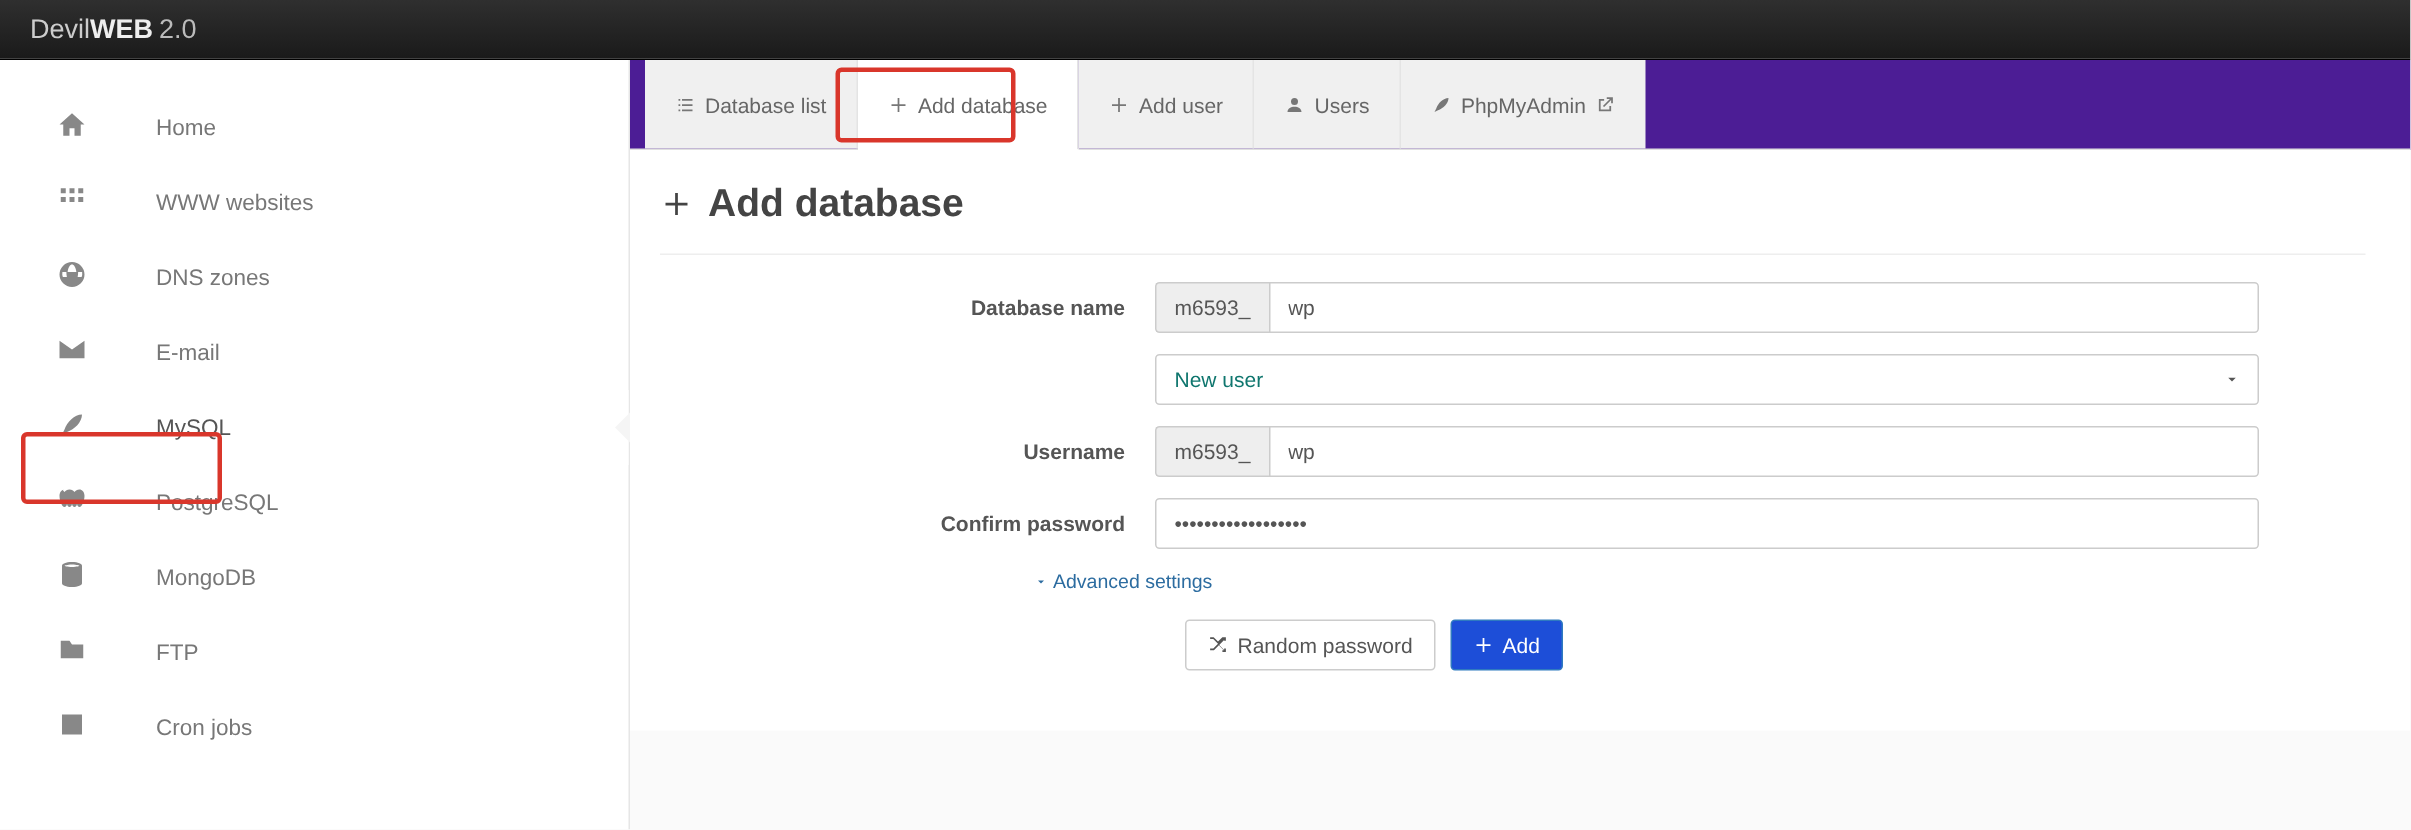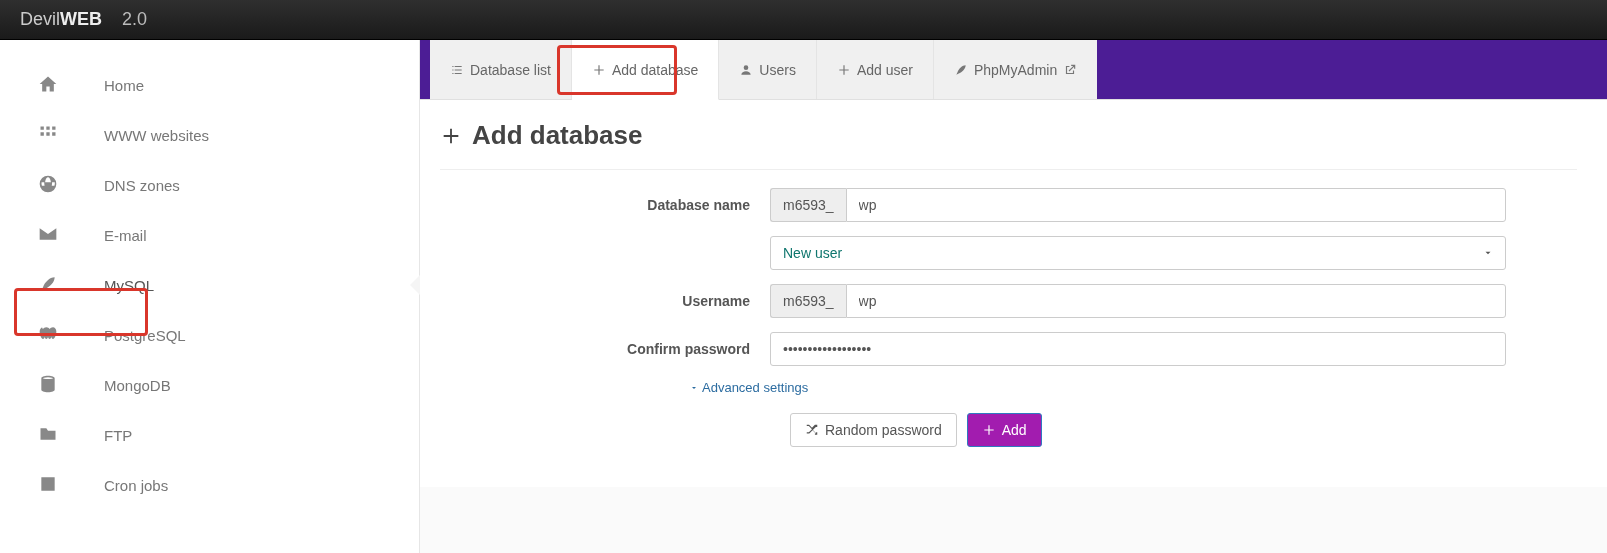--- a/index.html
+++ b/index.html
@@ -1,20 +1,20 @@
 <!DOCTYPE html>
 <html><head>
 <meta charset="utf-8">
 <style>
   * { box-sizing: border-box; margin: 0; padding: 0; }
   body { font-family: "Helvetica Neue", Arial, sans-serif; background: #f5f5f5; color: #444; width: 1607px; }
   .topbar { background: linear-gradient(#2f2f2f, #1a1a1a); height: 40px; display: flex; align-items: center; padding: 0 20px; color: #aaa; font-size: 18px; border-bottom: 1px solid #000; }
   .topbar .brand-light { font-weight: 300; color: #ccc; }
   .topbar .brand-bold { font-weight: 600; color: #eee; }
-  .topbar .brand-ver { font-weight: 300; color: #bbb; margin-left: 20px; }
+  .topbar .brand-ver { font-weight: 300; color: #bbb; margin-left: 4px; }
   .layout { display: flex; }
   .sidebar { width: 420px; background: #fff; min-height: 513px; border-right: 1px solid #e6e6e6; padding-top: 20px; }
   .side-item { display: flex; align-items: center; height: 50px; padding-left: 34px; color: #777; font-size: 15px; cursor: pointer; position: relative; gap: 32px; }
   .side-item .icon { width: 28px; text-align: center; margin-right: 10px; color: #888; }
   .side-item.active { background: #fff; color: #555; }
   .side-item svg { width: 20px; height: 20px; fill: currentColor; }
   .highlight-red { position: absolute; border: 3px solid #d9362b; border-radius: 4px; pointer-events: none; }
   .tri { position: absolute; right: -1px; top: 50%; transform: translateY(-50%); width: 0; height: 0; border-top: 10px solid transparent; border-bottom: 10px solid transparent; border-right: 10px solid #f5f5f5; }
   .content { flex: 1; background: #fafafa; }
   .tabs { display: flex; background: #4c1d95; border-bottom: 1px solid #e0e0e0; padding-left: 10px; height: 60px; align-items: stretch; position: relative; }
@@ -35,21 +35,21 @@
   .select { flex:1; border: 1px solid #ccc; background:#fff; border-radius:3px; padding:8px 12px; font-size:14px; color:#0f766e; display:flex; justify-content:space-between; align-items:center; }
   .select svg { width:10px; height:10px; fill:#555; }
   .strength-wrap { margin-left: 12px; }
   .strength-bar { width: 150px; height: 14px; background: #6fbf3b; border-radius: 2px; }
   .strength-text { font-size: 13px; color: #666; margin-top: 2px; }
   .adv { color: #2c6ca0; font-size: 13px; display:flex; align-items:center; gap:4px; cursor:pointer; margin-left: 250px; margin-bottom: 18px;}
   .adv svg { width:8px; height:8px; fill:#2c6ca0; }
   .buttons { margin-left: 350px; display: flex; gap: 10px; }
   .btn { border: 1px solid #ccc; background: #fff; color: #555; padding: 8px 14px; border-radius: 3px; font-size: 14px; display: inline-flex; align-items: center; gap: 6px; cursor: pointer; }
   .btn svg { width: 14px; height: 14px; fill: currentColor; }
-  .btn-primary { background: #a21caf; border-color: #2f7ac0; color: #fff; }
+  .btn-primary { background: #1d4ed8; border-color: #2f7ac0; color: #fff; }
 </style>
 </head>
 <body>
 
 <div class="topbar">
   <span class="brand-light">Devil</span>
     <span class="brand-bold">WEB</span>
     <span class="brand-ver">2.0</span>
 </div>
 
@@ -122,29 +122,29 @@
         <span>Database list</span>
       </div>
       <div class="tab active">
         <svg viewBox="0 0 24 24">
             <path d="M11 4h2v7h7v2h-7v7h-2v-7H4v-2h7z"></path>
           </svg>
         <span>Add database</span>
       </div>
       <div class="tab">
         <svg viewBox="0 0 24 24">
+            <path d="M11 4h2v7h7v2h-7v7h-2v-7H4v-2h7z"></path>
+          </svg>
+        <span>Add user</span>
+      </div>
+      <div class="tab">
+        <svg viewBox="0 0 24 24">
             <path d="M12 12a4 4 0 100-8 4 4 0 000 8zm-8 8c0-4 4-6 8-6s8 2 8 6z"></path>
           </svg>
         <span>Users</span>
-      </div>
-      <div class="tab">
-        <svg viewBox="0 0 24 24">
-            <path d="M11 4h2v7h7v2h-7v7h-2v-7H4v-2h7z"></path>
-          </svg>
-        <span>Add user</span>
       </div>
       <div class="tab" style="border-right:none;">
         <svg viewBox="0 0 24 24">
             <path d="M20 4c-6 0-12 6-14 12l-2 4 4-2c6-2 12-8 12-14z"></path>
           </svg>
         <span>PhpMyAdmin</span>
         <svg viewBox="0 0 24 24">
             <path d="M14 3h7v7h-2V6.4l-8 8L9.6 13l8-8H14zM5 5h6v2H7v10h10v-4h2v6H5z"></path>
           </svg>
       </div>

